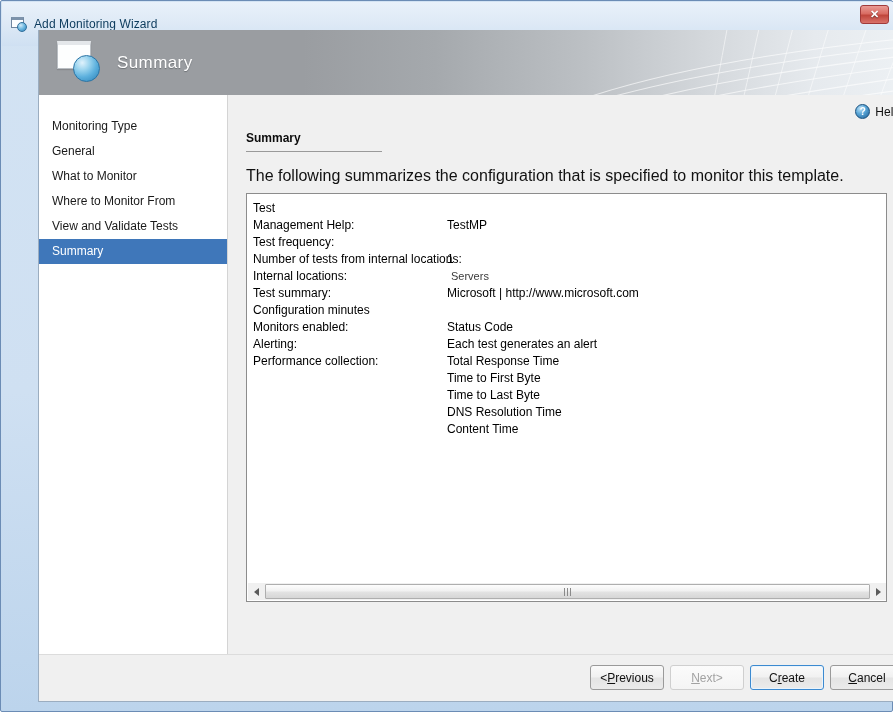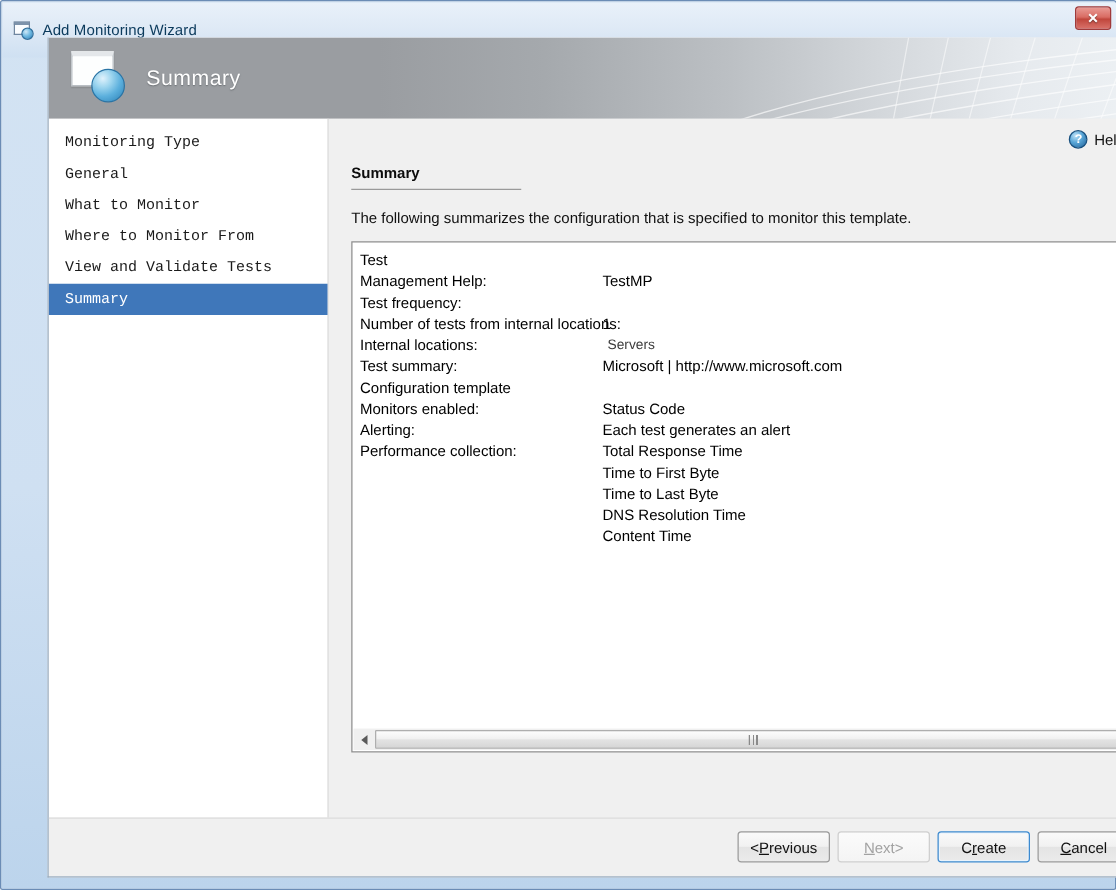--- a/index.html
+++ b/index.html
@@ -154,27 +154,26 @@
 
   
   .body-split {
     position: absolute;
     left: 0; top: 65px;
     width: 881px;
     height: 560px;
     display: flex;
   }
   .sidebar {
-    width: 224px;
+    width: 189px;
     background: #ffffff;
     border-right: 1px solid #d4d4d4;
     box-sizing: border-box;
-    padding-top: 7px;
+    padding-top: 19px;
     flex: 0 0 auto;
-    font-family: Liberation Mono, monospace;
   }
   .nav-item {
     height: 25px;
     line-height: 25px;
     padding-left: 13px;
     font-size: 12px;
     color: #1a1a1a;
     cursor: pointer;
     white-space: nowrap;
   }
@@ -222,21 +221,21 @@
   .content-rule {
     position: absolute;
     left: 18px; top: 56px;
     width: 136px;
     height: 1px;
     background: #9a9a9a;
   }
   .content-desc {
     position: absolute;
     left: 18px; top: 72px;
-    font-size: 12px;
+    font-size: 16px;
     color: #111;
   }
 
   
   .summary-box {
     position: absolute;
     left: 18px; top: 98px;
     width: 641px;
     height: 409px;
     background: #ffffff;
@@ -454,21 +453,21 @@
               </div>
             <div class="srow">
                 <span class="lbl">Internal locations:</span>
                 <span class="val small">Servers</span>
               </div>
             <div class="srow">
                 <span class="lbl">Test summary:</span>
                 <span class="val">Microsoft | http://www.microsoft.com</span>
               </div>
             <div class="srow">
-                <span class="lbl">Configuration template</span>
+                <span class="lbl">Configuration minutes</span>
                 <span class="val"></span>
               </div>
             <div class="srow">
                 <span class="lbl">Monitors enabled:</span>
                 <span class="val">Status Code</span>
               </div>
             <div class="srow">
                 <span class="lbl">Alerting:</span>
                 <span class="val">Each test generates an alert</span>
               </div>

